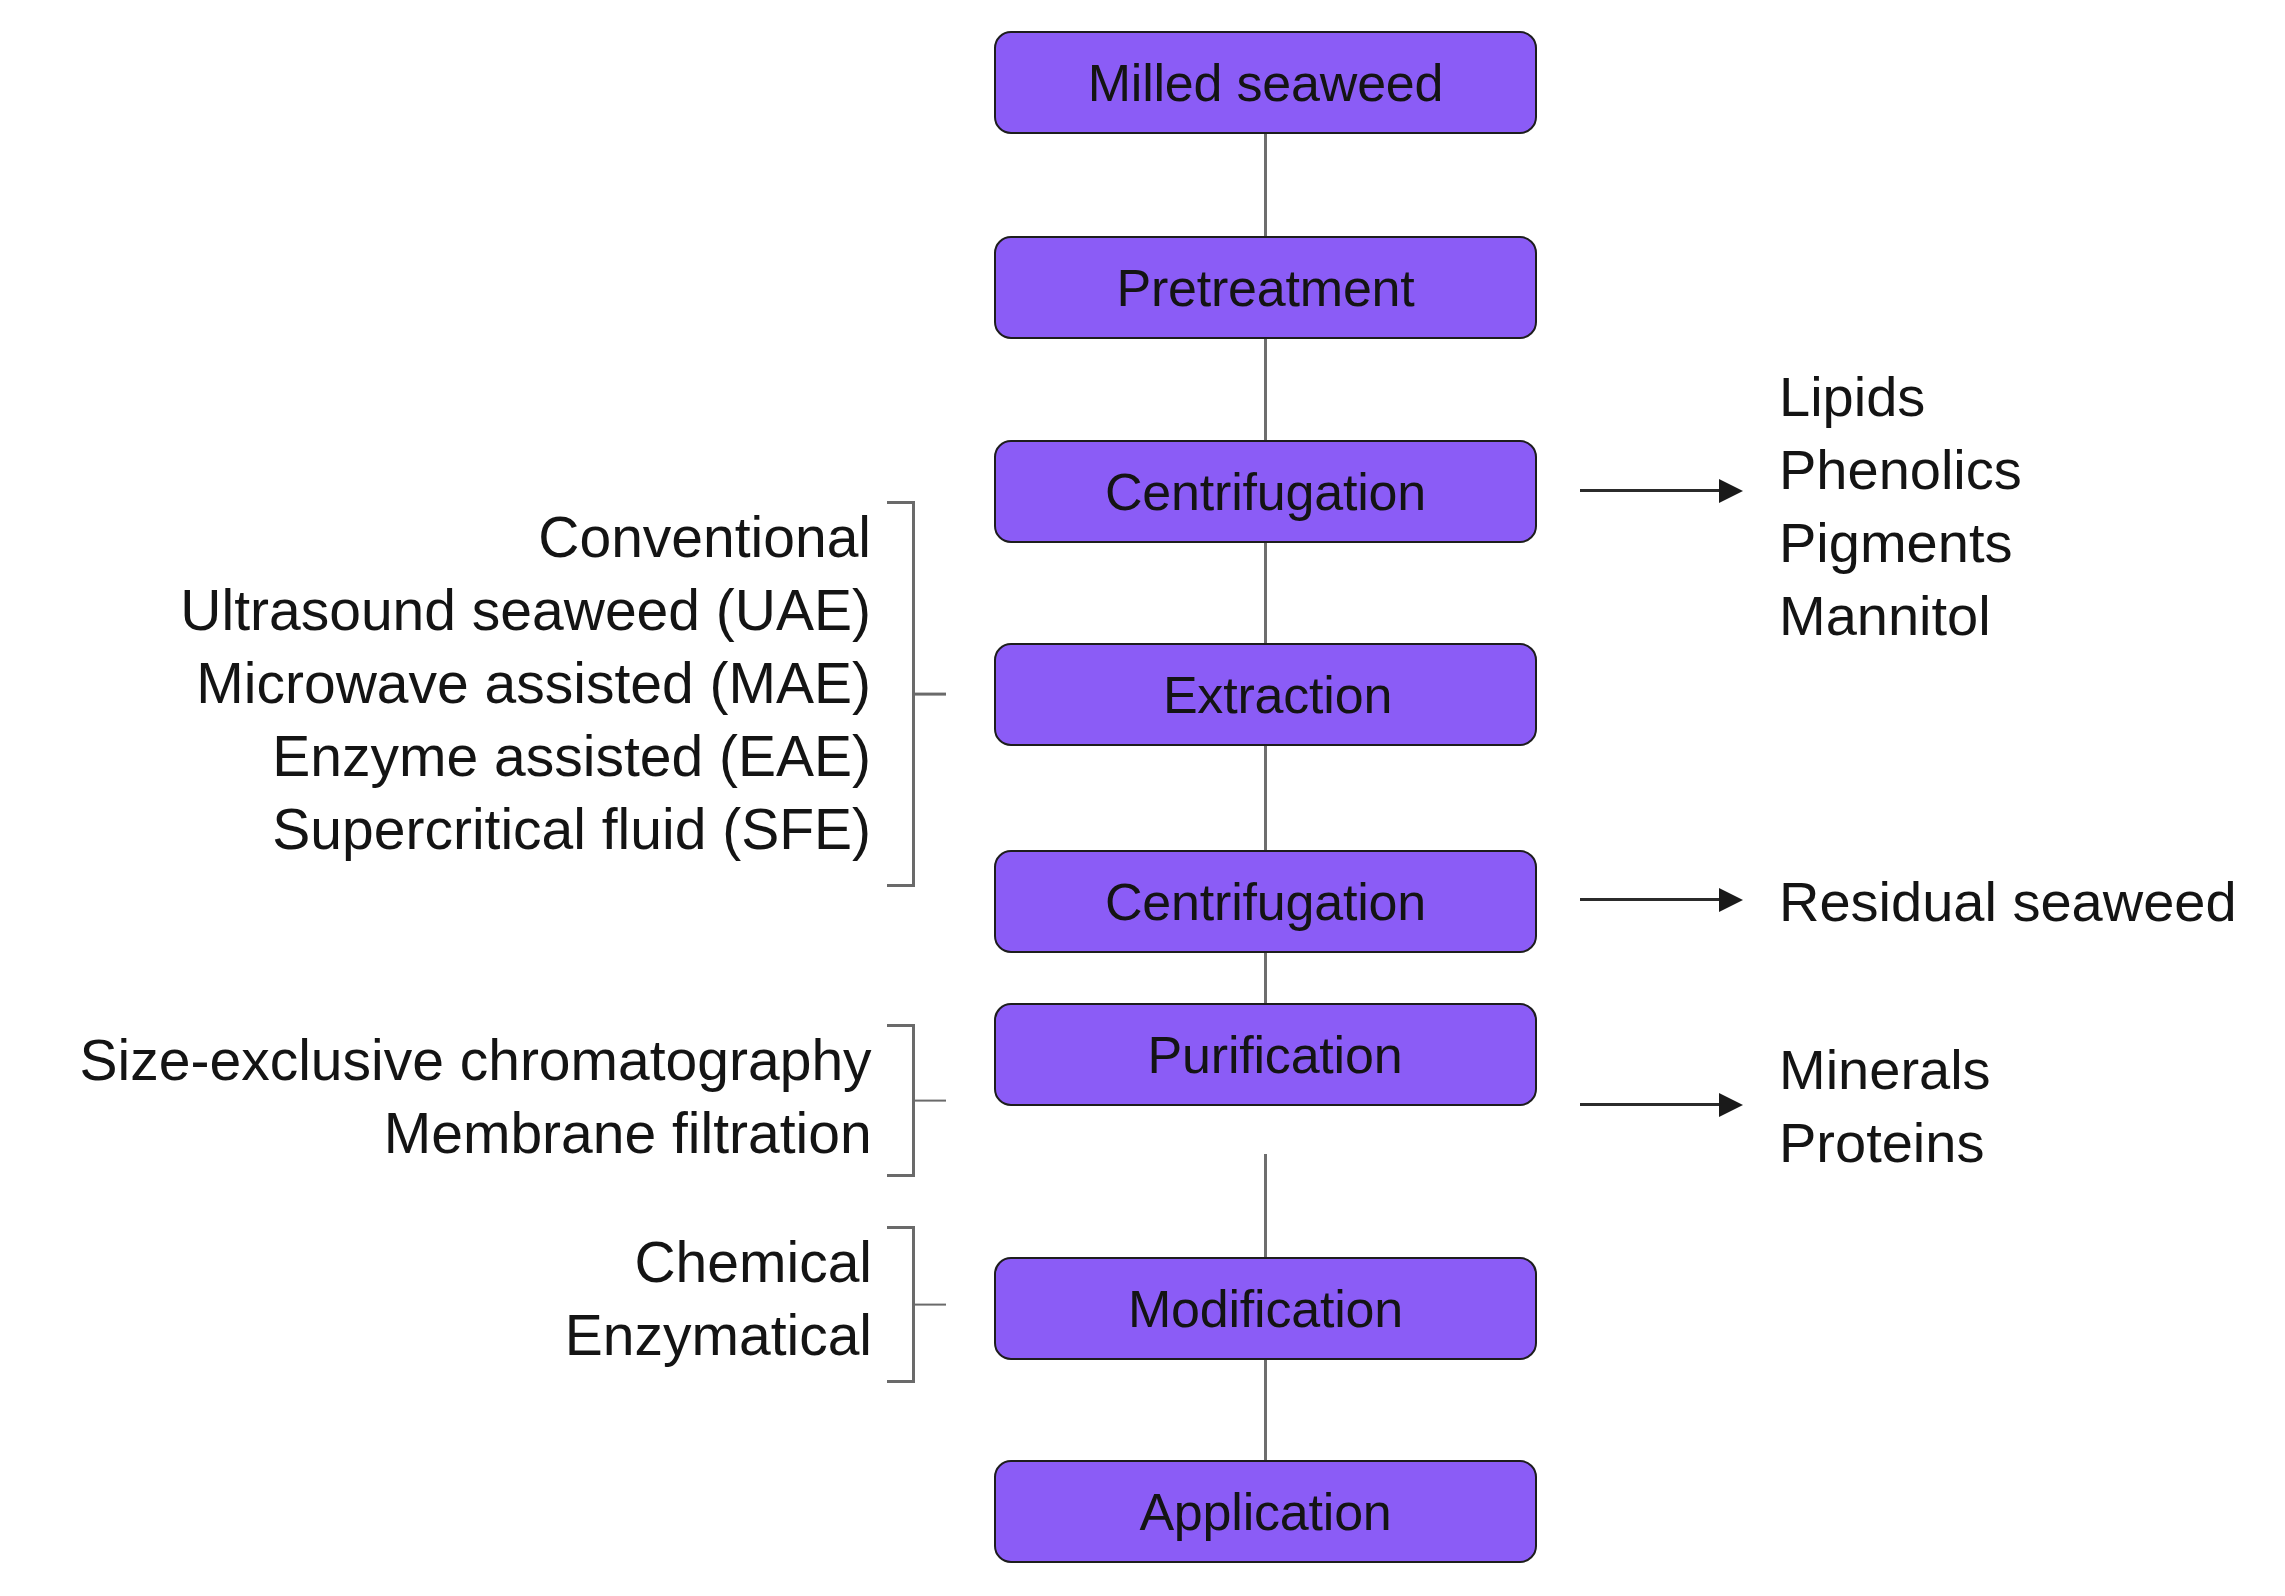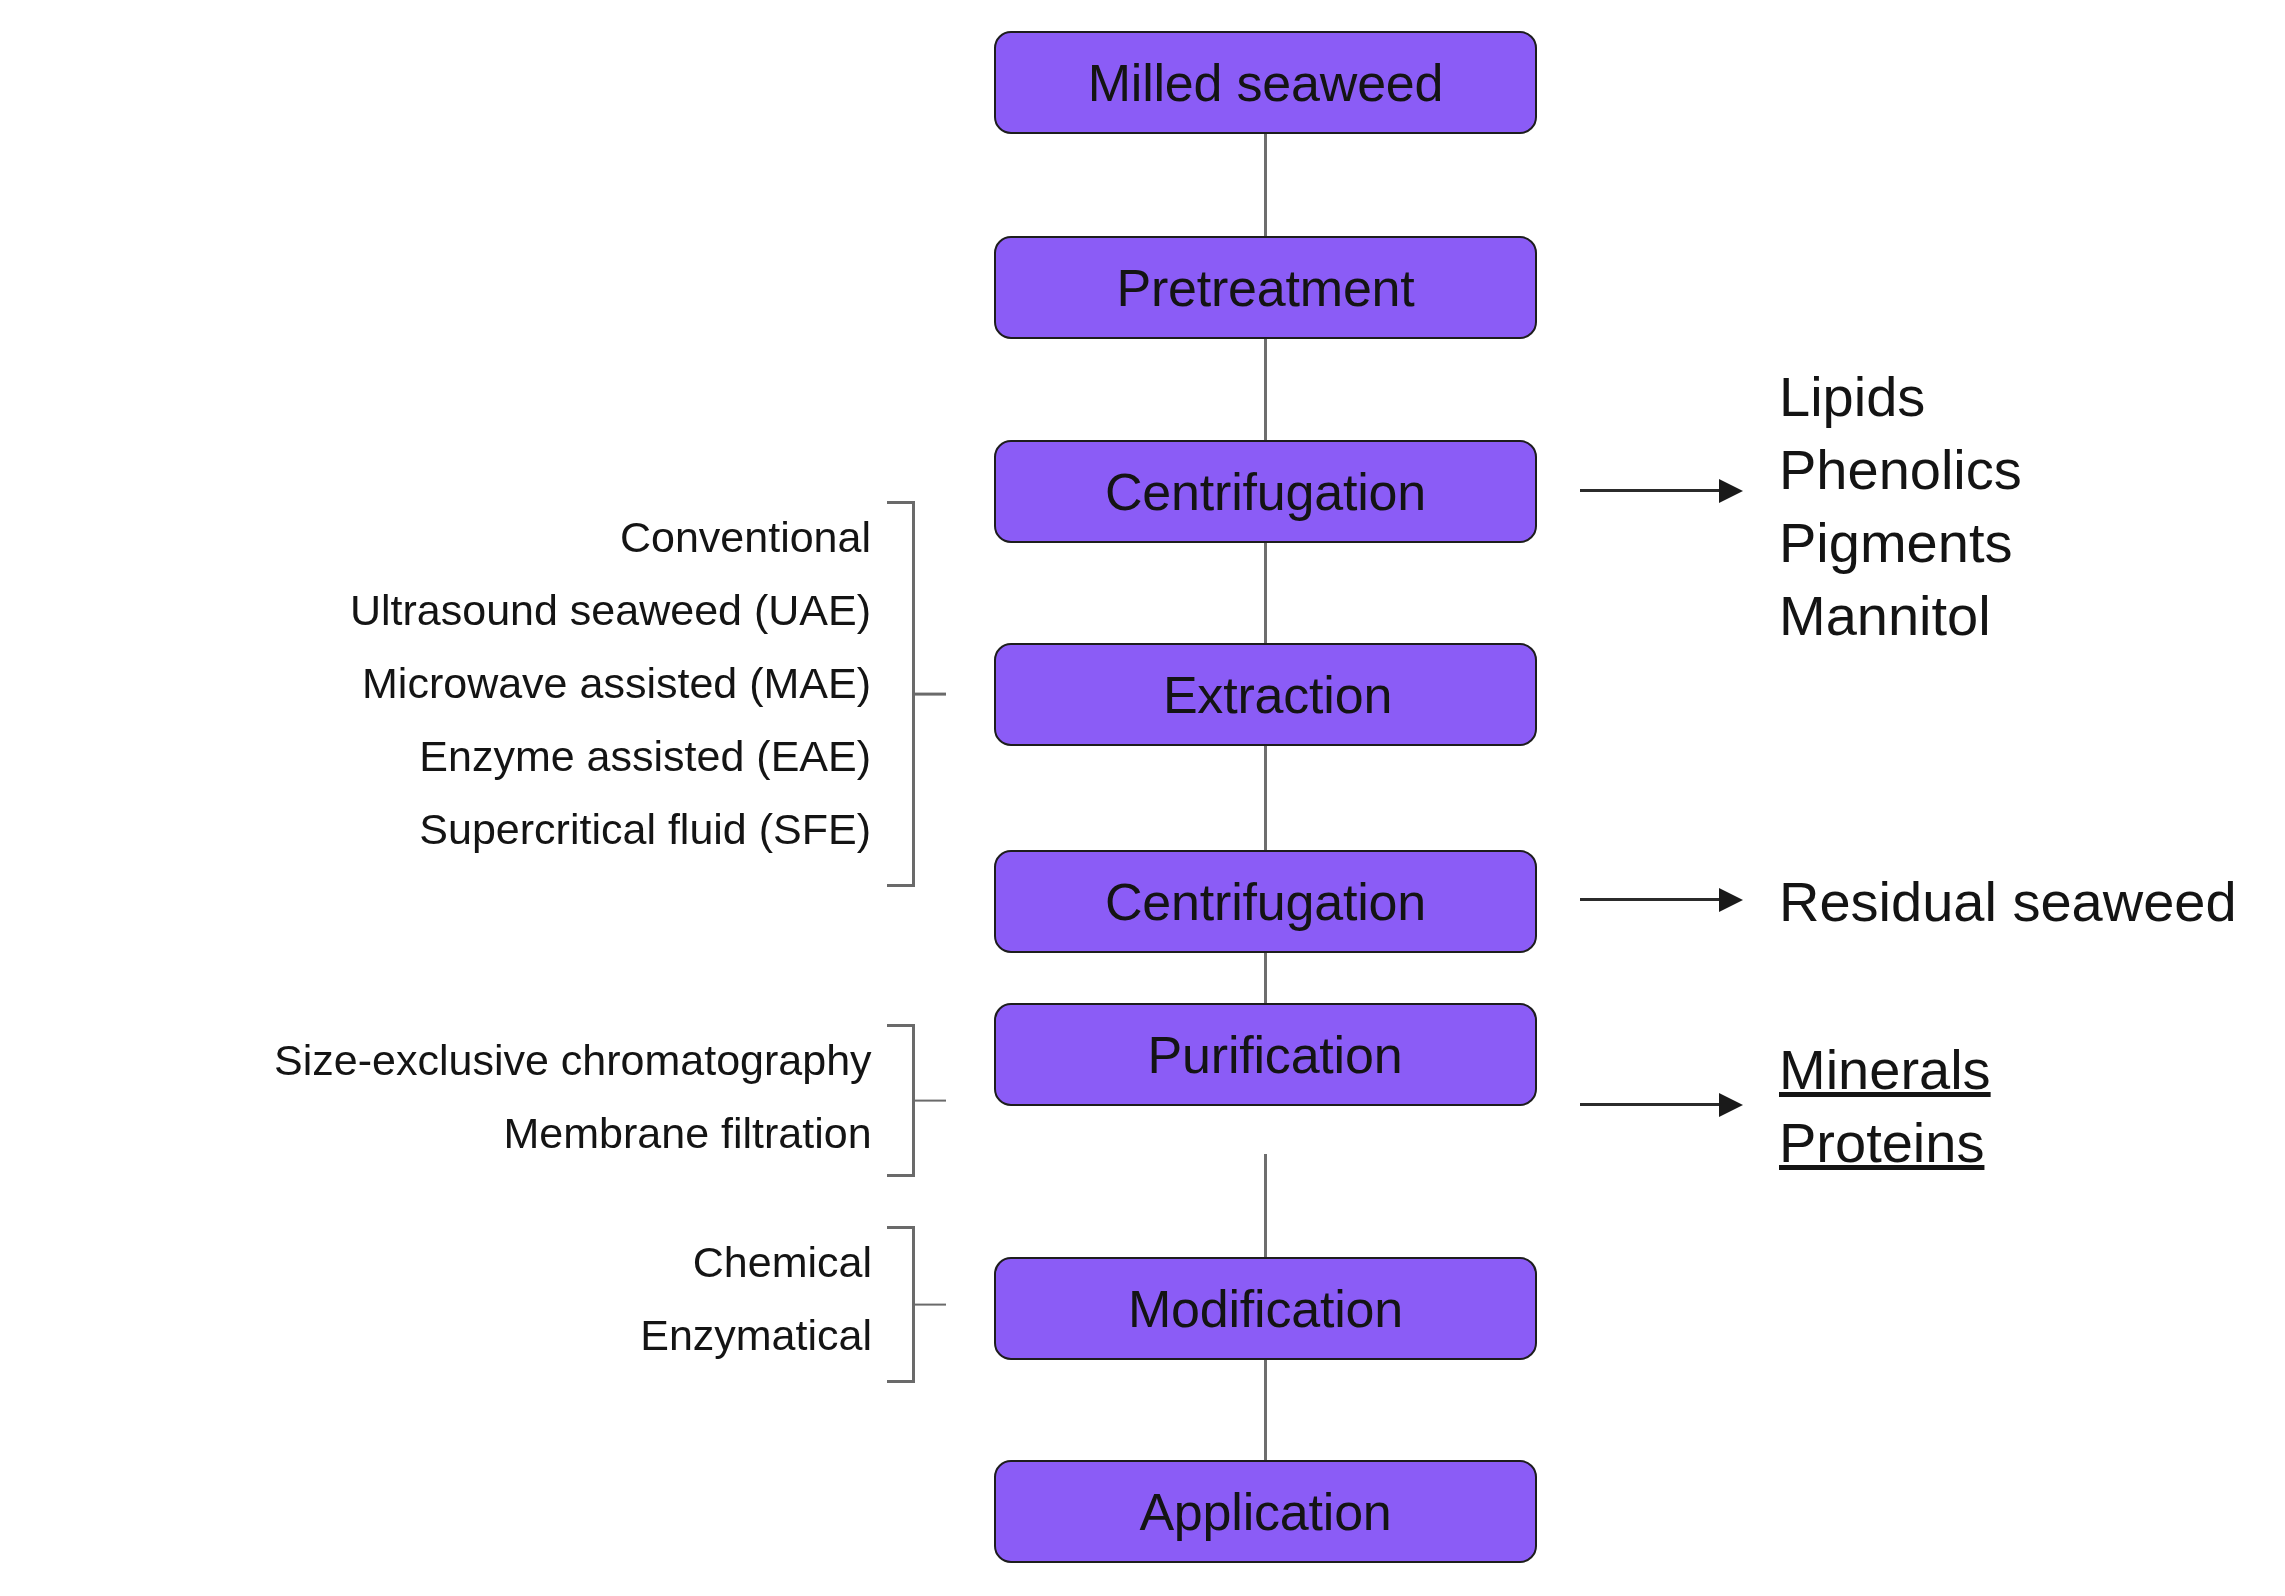--- a/index.html
+++ b/index.html
@@ -80,21 +80,21 @@
     line-height: 73px;
     color: #141414;
     white-space: nowrap;
     text-align: left;
   }
 
   
   .method-group {
     position: absolute;
     text-align: right;
-    font-size: 43px;
+    font-size: 57px;
     line-height: 73px;
     color: #141414;
     white-space: nowrap;
   }
 
   
   .brace {
     position: absolute;
     z-index: 2;
   }
@@ -190,21 +190,21 @@
     <div>Lipids</div>
     <div>Phenolics</div>
     <div>Pigments</div>
     <div>Mannitol</div>
   </div>
 
   <div class="out-text" style="top:865px;">
     <div>Residual seaweed</div>
   </div>
 
-  <div class="out-text" style="top:1033px;text-decoration:underline;">
+  <div class="out-text" style="top:1033px;">
     <div>Minerals</div>
     <div>Proteins</div>
   </div>
 
   <div class="method-group" style="left:37px;top:501px;width:834px;">
     <div>Conventional</div>
     <div>Ultrasound seaweed (UAE)</div>
     <div>Microwave assisted (MAE)</div>
     <div>Enzyme assisted (EAE)</div>
     <div>Supercritical fluid (SFE)</div>

